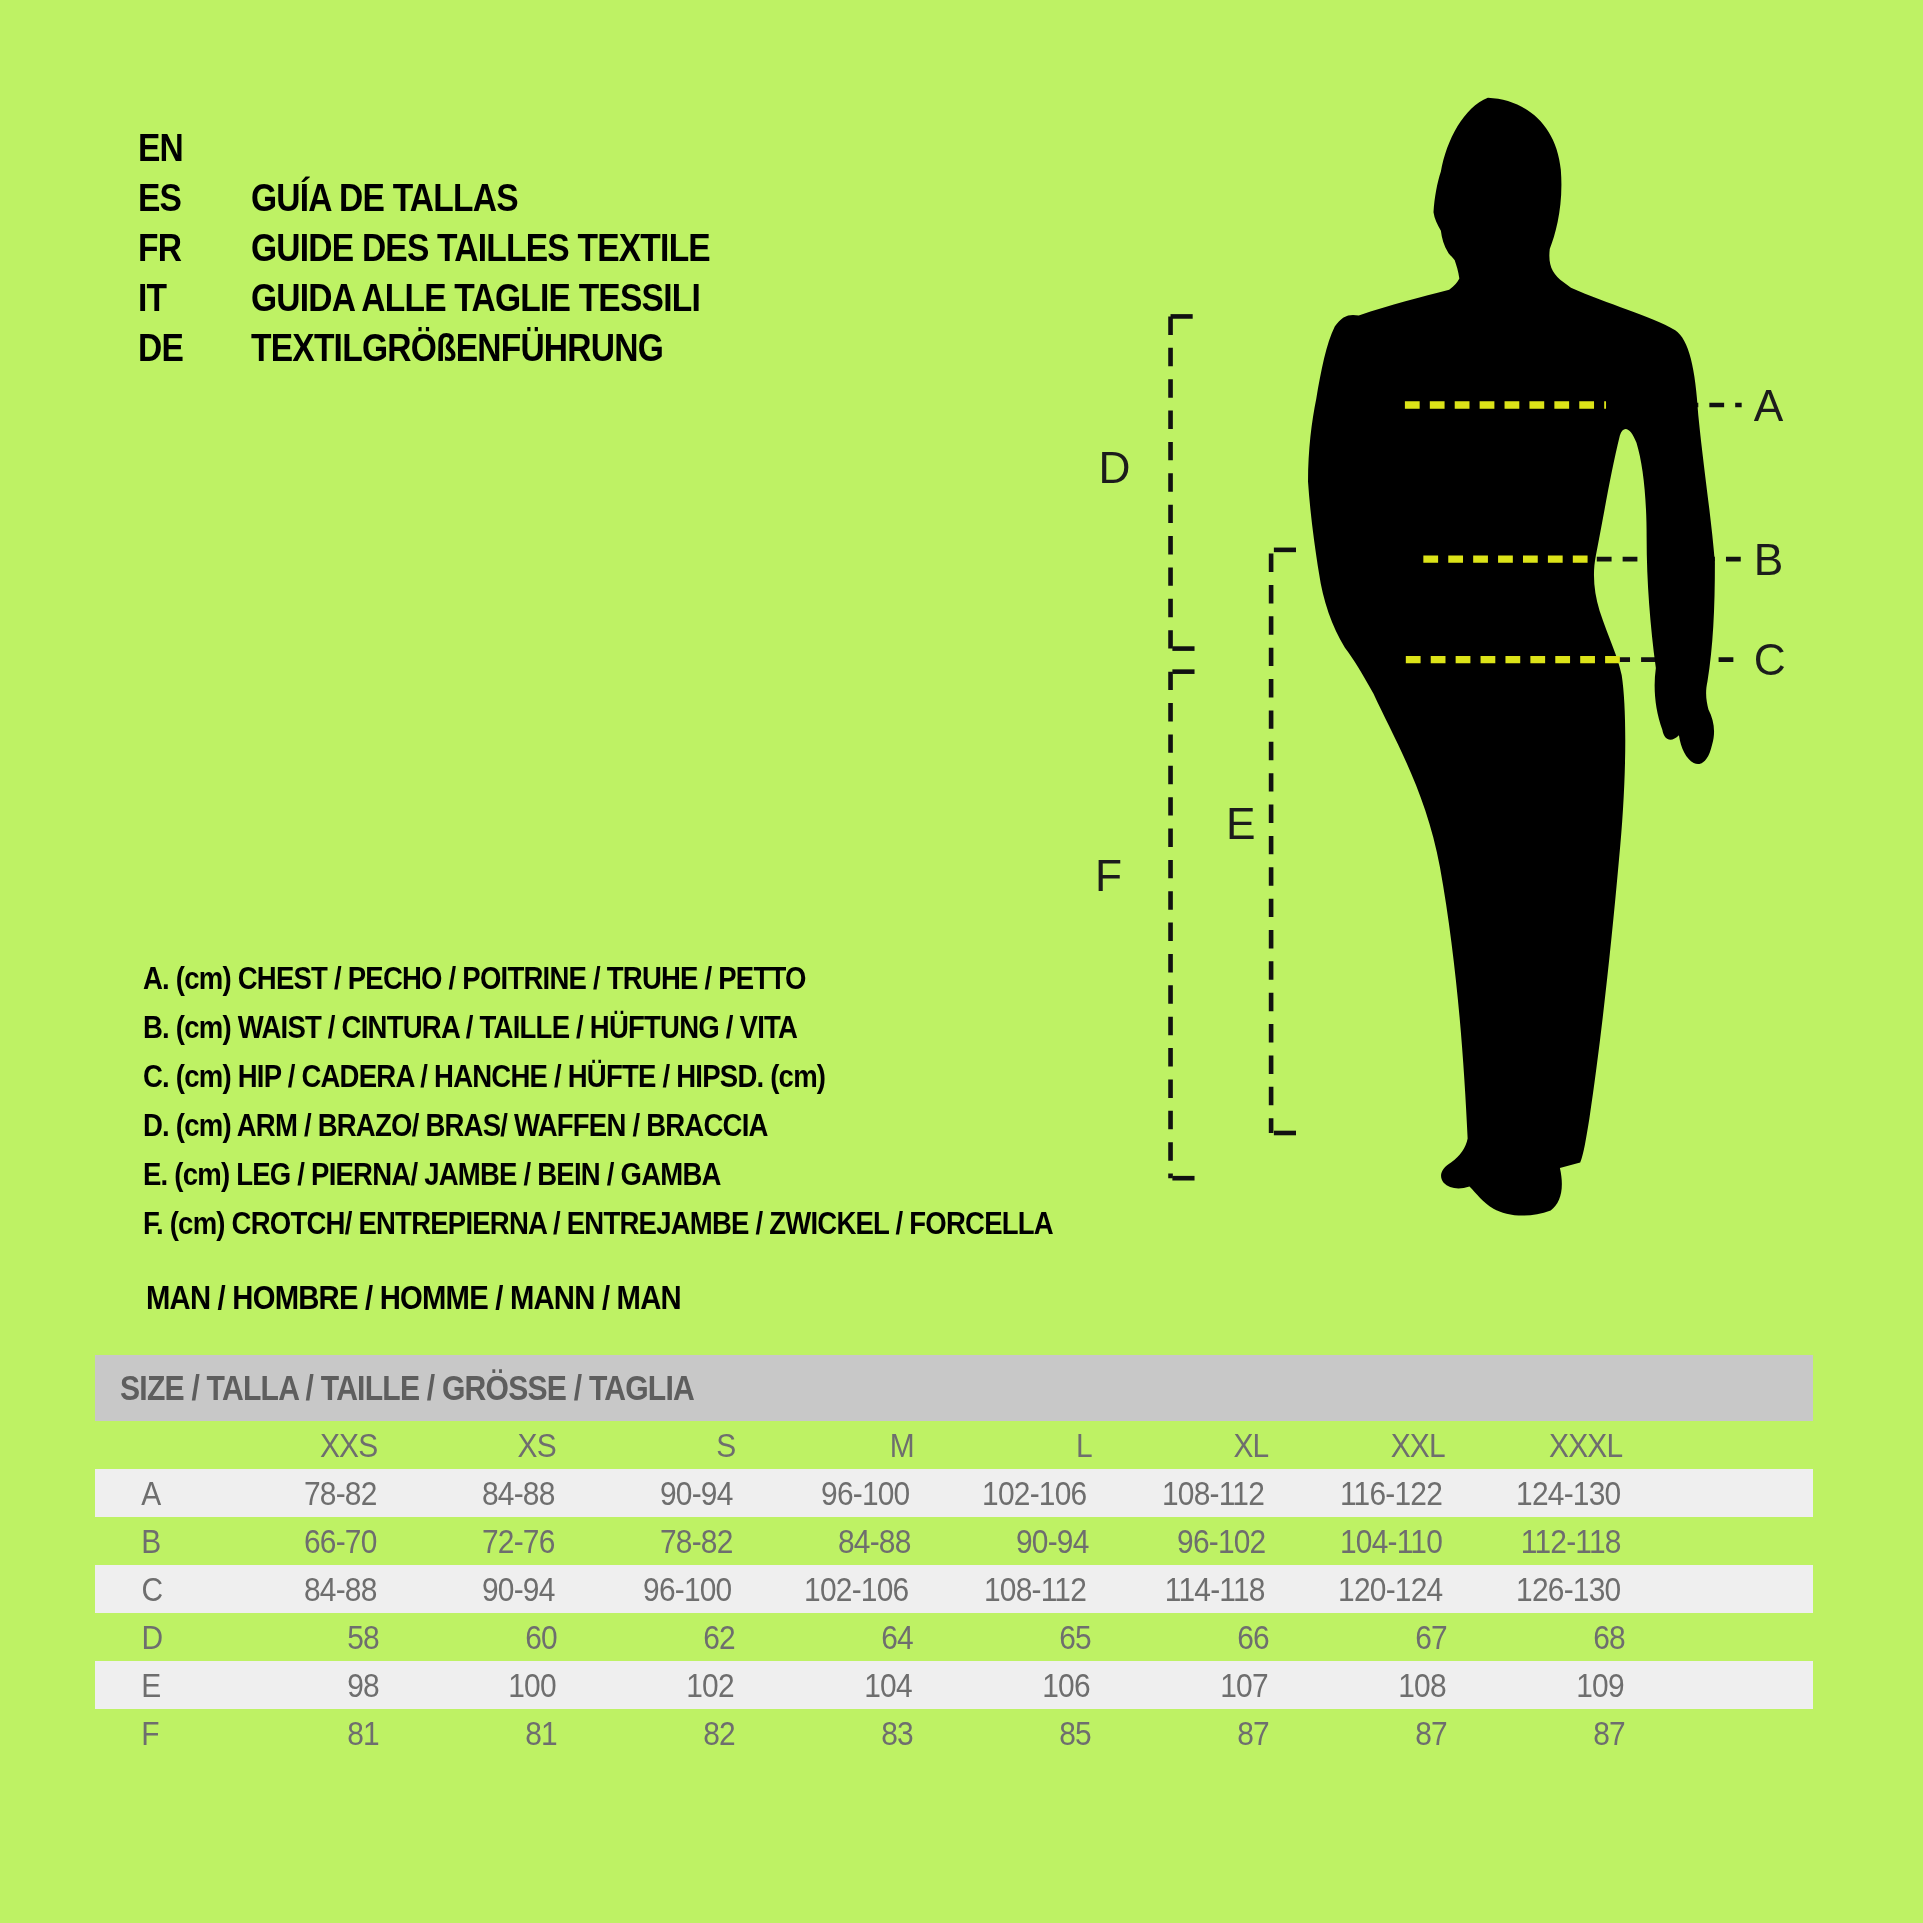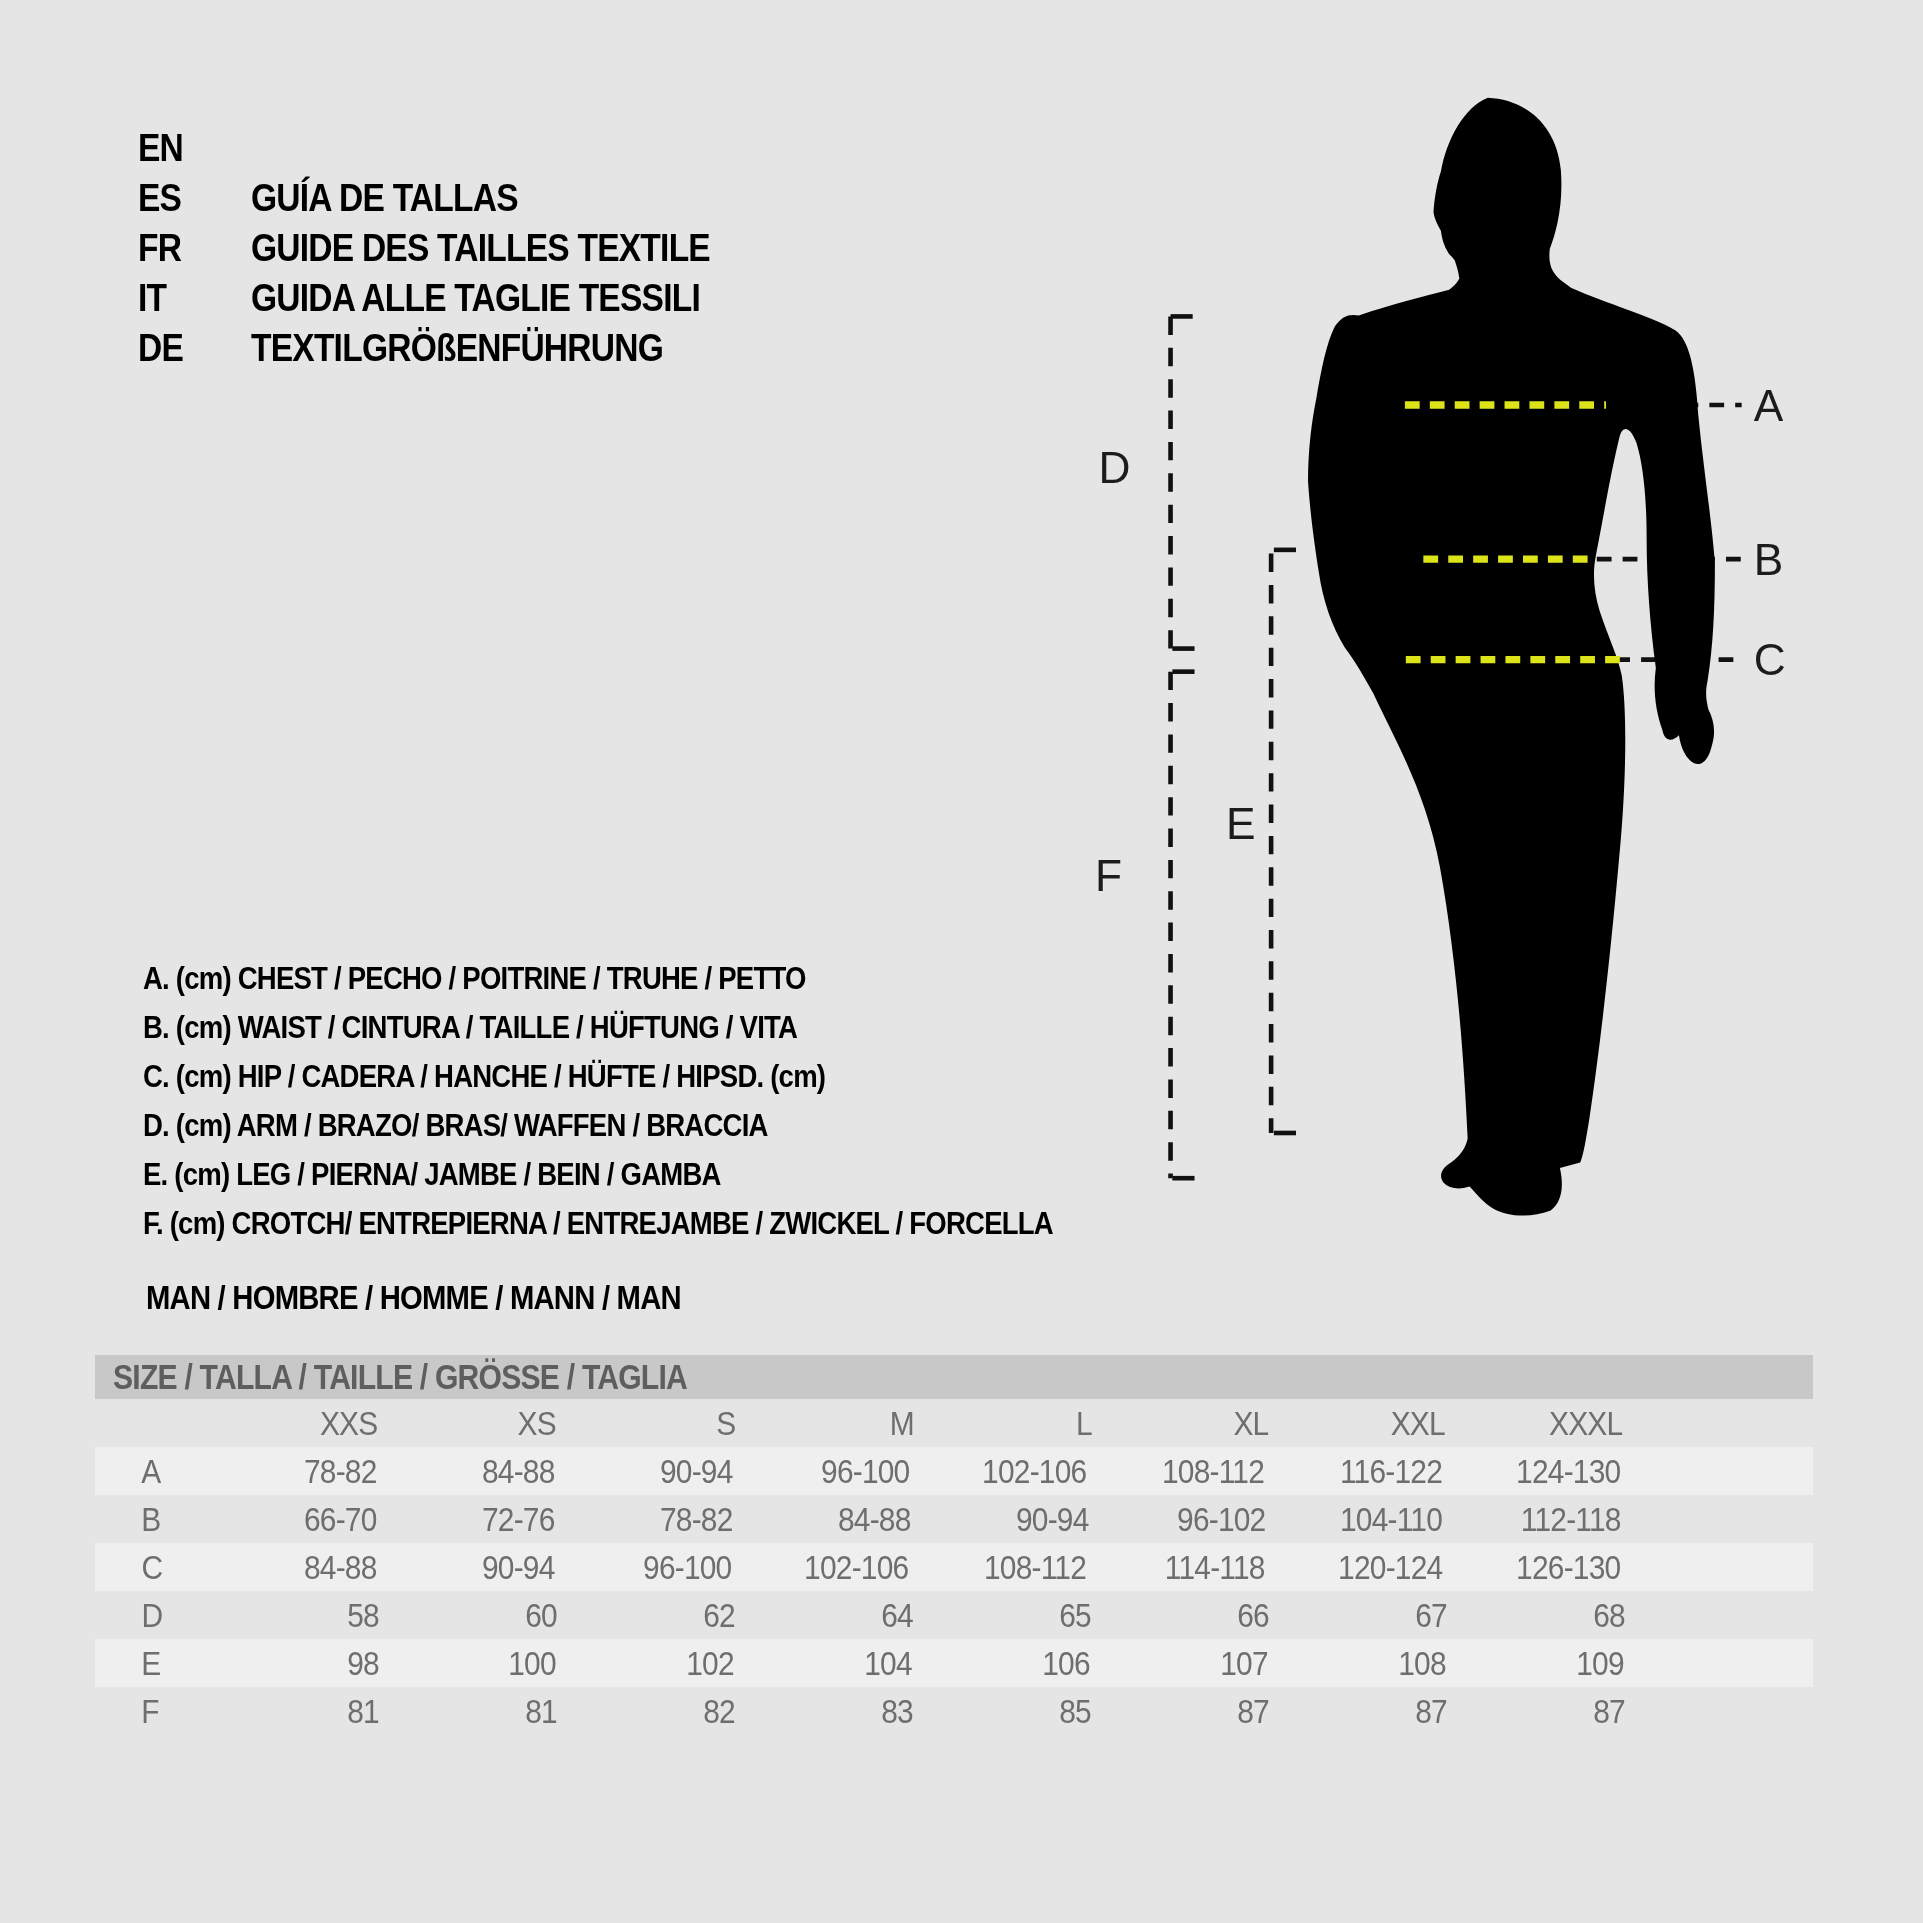--- a/index.html
+++ b/index.html
@@ -1,17 +1,17 @@
 <!DOCTYPE html>
 <html style="font-size:14.8px"><head>
 <meta charset="utf-8">
 <style>
   html,body{margin:0;padding:0;background:#ffffff;}
   .page{
-    position:relative;width:1923px;height:1923px;background:#e5e5e5;overflow:hidden;
+    position:relative;width:1923px;height:1923px;background:#bef264;overflow:hidden;
     font-family:"Liberation Sans",sans-serif;color:#000;
   }
   .cond{display:inline-block;transform:scaleX(.86);transform-origin:0 50%;letter-spacing:-0.9px;white-space:nowrap;}
   .condc{display:inline-block;transform:scaleX(.88);transform-origin:50% 50%;letter-spacing:-0.9px;white-space:nowrap;}
 
   
   .lang-block{position:absolute;left:138px;top:123px;}
   .lang-row{display:flex;height:50px;align-items:center;font-size:39px;font-weight:700;}
   .lang-code{width:113px;flex:0 0 113px;}
   
@@ -20,21 +20,21 @@
   .fig-label{font-family:"Liberation Sans",sans-serif;font-size:48px;fill:#1c1c1c;}
 
   
   .meas-block{position:absolute;left:143px;top:960px;}
   .meas-line{height:49px;display:flex;align-items:flex-start;font-size:32px;font-weight:700;}
 
   .man-line{position:absolute;left:138px;top:1275px;height:44px;display:flex;align-items:center;font-size:34px;font-weight:700;margin-left:8px;}
 
   
   .size-table{position:absolute;left:95px;top:1355px;width:1718px;}
-  .thead{height:44px;background:#c8c8c8;display:flex;align-items:center;padding-left:18px;box-sizing:border-box;
+  .thead{height:66px;background:#c8c8c8;display:flex;align-items:center;padding-left:25px;box-sizing:border-box;
          font-size:35px;font-weight:700;color:#5e5e5e;}
   .trow{display:grid;grid-template-columns:108px repeat(8,178px) 1fr;height:48px;align-items:center;
         font-size:34px;color:#6e6e6e;}
   .trow.stripe{background:#efefef;}
   .cell{text-align:right;}
   .cell-letter{padding-left:45px;box-sizing:border-box;text-align:left;}
 </style>
 </head>
 <body>
 

